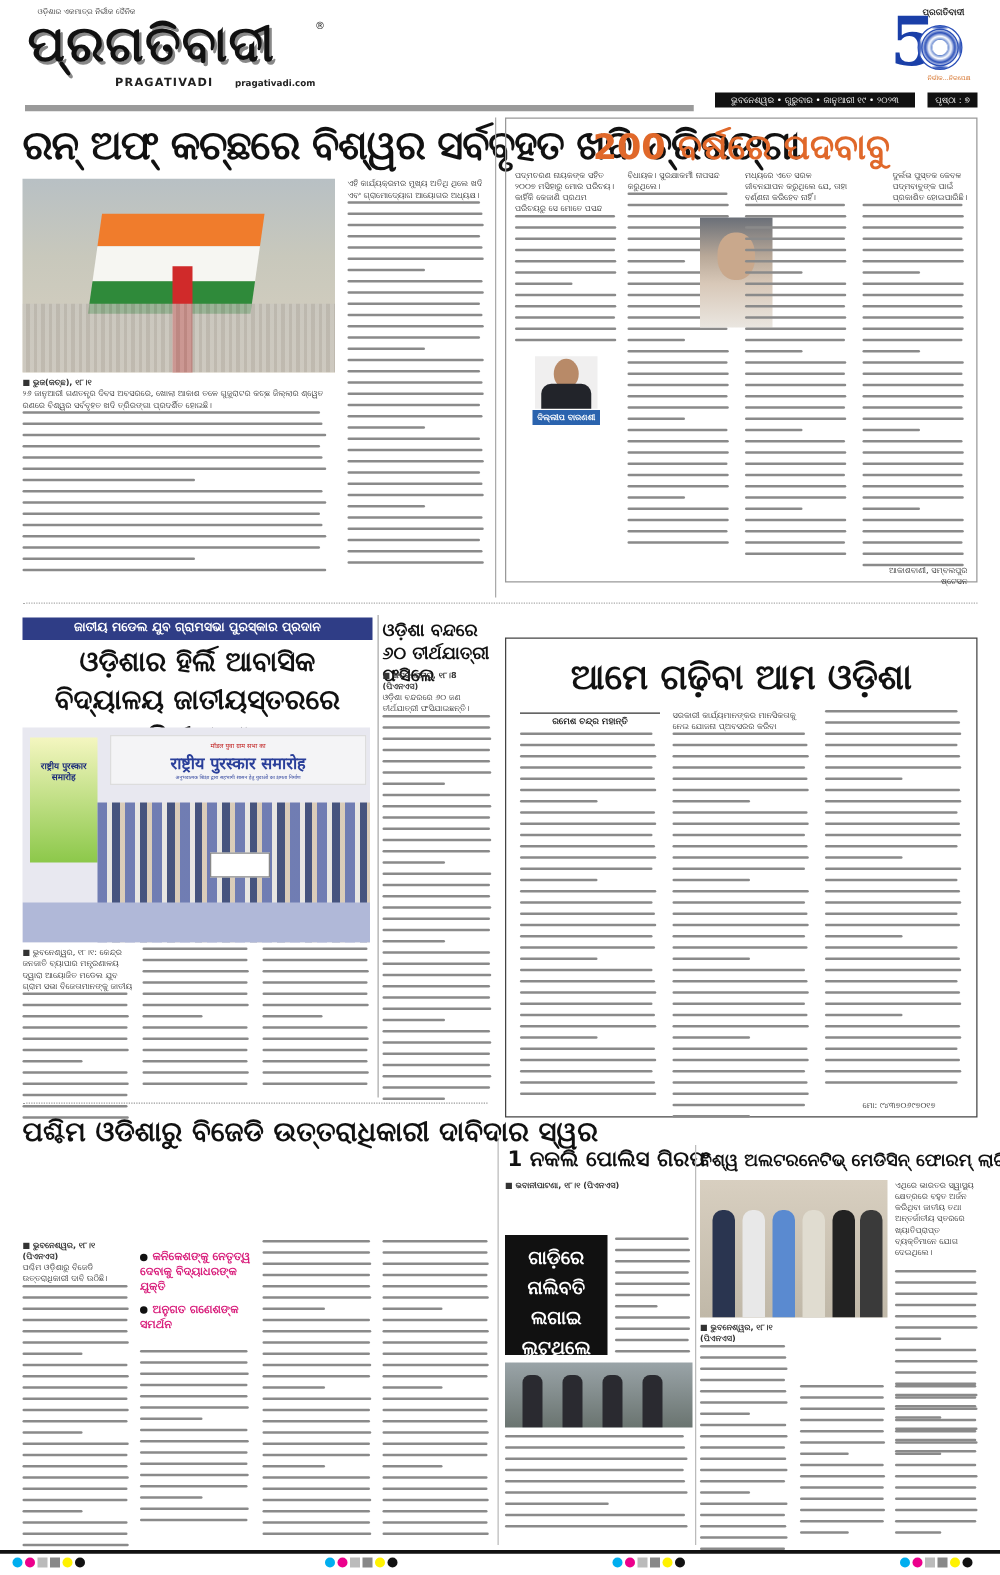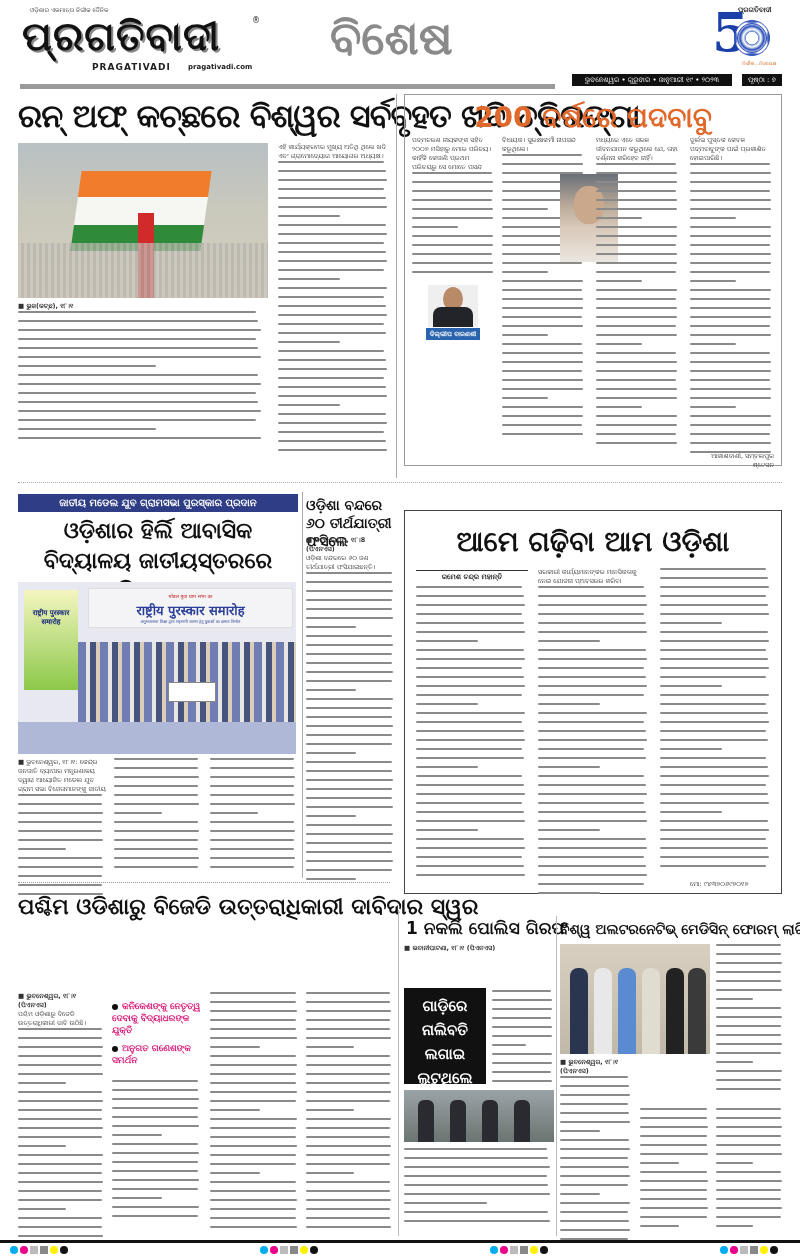--- a/index.html
+++ b/index.html
@@ -108,21 +108,20 @@
 </style>
 </head>
 <body>
 
 <div class="masthead">
   <div class="tagline">ଓଡ଼ିଶାର ଏକମାତ୍ର ନିର୍ଭୀକ ଦୈନିକ</div>
   <div class="logo">ପ୍ରଗତିବାଦୀ</div>
   <div class="logo-reg">®</div>
   <div class="logo-en">PRAGATIVADI</div>
   <div class="logo-url">pragativadi.com</div>
-  <div class="section-title">ବିଶେଷ</div>
   <div class="anniv">
     <div class="anniv-five">5</div>
     <div class="anniv-ring"></div>
     <div class="anniv-top">ପ୍ରଗତିବାଦୀ</div>
     <div class="anniv-bot">ନିର୍ଭୀକ...ନିରପେକ୍ଷ</div>
   </div>
 </div>
 <div class="gray-rule"></div>
 <div class="dateline">ଭୁବନେଶ୍ୱର • ଗୁରୁବାର • ଜାନୁଆରୀ ୧୯ • ୨୦୨୩</div>
 <div class="pageno">ପୃଷ୍ଠା : ୭</div>
@@ -132,20 +131,21 @@
   <div class="flag">
     <div class="saff"></div>
       <div class="white"></div>
       <div class="green"></div>
   </div>
   <div class="walkway"></div>
   <div class="crowd"></div>
 </div>
 <div class="col story1-col1">
   <div class="col-text" style="font-weight:bold;">■ ଭୁଜ(କଚ୍ଛ), ୧୮।୧</div>
+  <div class="col-text" style="height:18px;">୨୬ ଜାନୁଆରୀ ଗଣତନ୍ତ୍ର ଦିବସ ଅବସରରେ, ଖୋଲା ଆକାଶ ତଳେ ଗୁଜୁରାଟର କଚ୍ଛ ଜିଲ୍ଲାର ଶ୍ୱେତ ରଣରେ ବିଶ୍ୱର ସର୍ବବୃହତ ଖଦି ତ୍ରିରଙ୍ଗା ପ୍ରଦର୍ଶିତ ହୋଇଛି।</div>
   <div id="s1c1lines">
       <div class="line" style="width: 95%;"></div>
       <div class="line" style="width: 96%;"></div>
       <div class="line" style="width: 97%;"></div>
       <div class="line" style="width: 95%;"></div>
       <div class="line" style="width: 96%;"></div>
       <div class="line" style="width: 97%;"></div>
       <div class="line" style="width: 55%;"></div>
       <div class="line" style="width: 96%;"></div>
       <div class="line" style="width: 97%;"></div>
@@ -293,21 +293,21 @@
       <div class="line" style="width: 96%;"></div>
       <div class="line" style="width: 97%;"></div>
       <div class="line" style="width: 55%;"></div>
       <div class="line" style="width: 96%;"></div>
       <div class="line" style="width: 97%;"></div>
       <div class="line" style="width: 95%;"></div>
       <div class="line" style="width: 96%;"></div>
     </div>
 </div>
 <div class="col c2col" style="left:690px; width:84px;">
-  <div class="col-text" style="height:27px;">ଦୁର୍ଲଭ ପୁସ୍ତକ କେବଳ ପଦ୍ମବାବୁଙ୍କ ପାଇଁ ପ୍ରକାଶିତ ହୋଇପାରିଛି।</div>
+  <div class="col-text" style="height:27px;margin-left:24px;">ଦୁର୍ଲଭ ପୁସ୍ତକ କେବଳ ପଦ୍ମବାବୁଙ୍କ ପାଇଁ ପ୍ରକାଶିତ ହୋଇପାରିଛି।</div>
   <div id="s2c4lines">
       <div class="line" style="width: 95%;"></div>
       <div class="line" style="width: 96%;"></div>
       <div class="line" style="width: 97%;"></div>
       <div class="line" style="width: 95%;"></div>
       <div class="line" style="width: 96%;"></div>
       <div class="line" style="width: 97%;"></div>
       <div class="line" style="width: 55%;"></div>
       <div class="line" style="width: 96%;"></div>
       <div class="line" style="width: 97%;"></div>
@@ -740,20 +740,21 @@
 <div class="h7">ବିଶ୍ୱ ଅଲଟରନେଟିଭ୍ ମେଡିସିନ୍ ଫୋରମ୍ ଲାଗି ଉଦ୍ୟମ</div>
 <div class="photo7" style="width:150px;">
   <div class="p" style="left:10px; background:#2a3550;"></div>
   <div class="p" style="left:34px; background:#e8e8e8;"></div>
   <div class="p" style="left:58px; background:#5a8ad0;"></div>
   <div class="p" style="left:82px; background:#e0dcd0;"></div>
   <div class="p" style="left:106px; background:#222;"></div>
   <div class="p" style="left:128px; background:#3a3a3a;"></div>
 </div>
 <div class="col" style="left:716px; top:944px; width:68px;">
+  <div class="col-text" style="height:72px;">ଏଥିରେ ଭାରତର ସ୍ୱାସ୍ଥ୍ୟ କ୍ଷେତ୍ରରେ ବହୁତ ଅର୍ଜନ କରିଥିବା ଜାତୀୟ ତଥା ଅନ୍ତର୍ଜାତୀୟ ସ୍ତରରେ ଖ୍ୟାତିପ୍ରାପ୍ତ ବ୍ୟକ୍ତିମାନେ ଯୋଗ ଦେଇଥିଲେ।</div>
   <div id="s7c1lines">
       <div class="line" style="width: 95%;"></div>
       <div class="line" style="width: 96%;"></div>
       <div class="line" style="width: 97%;"></div>
       <div class="line" style="width: 95%;"></div>
       <div class="line" style="width: 96%;"></div>
       <div class="line" style="width: 97%;"></div>
       <div class="line" style="width: 55%;"></div>
       <div class="line" style="width: 96%;"></div>
       <div class="line" style="width: 97%;"></div>

